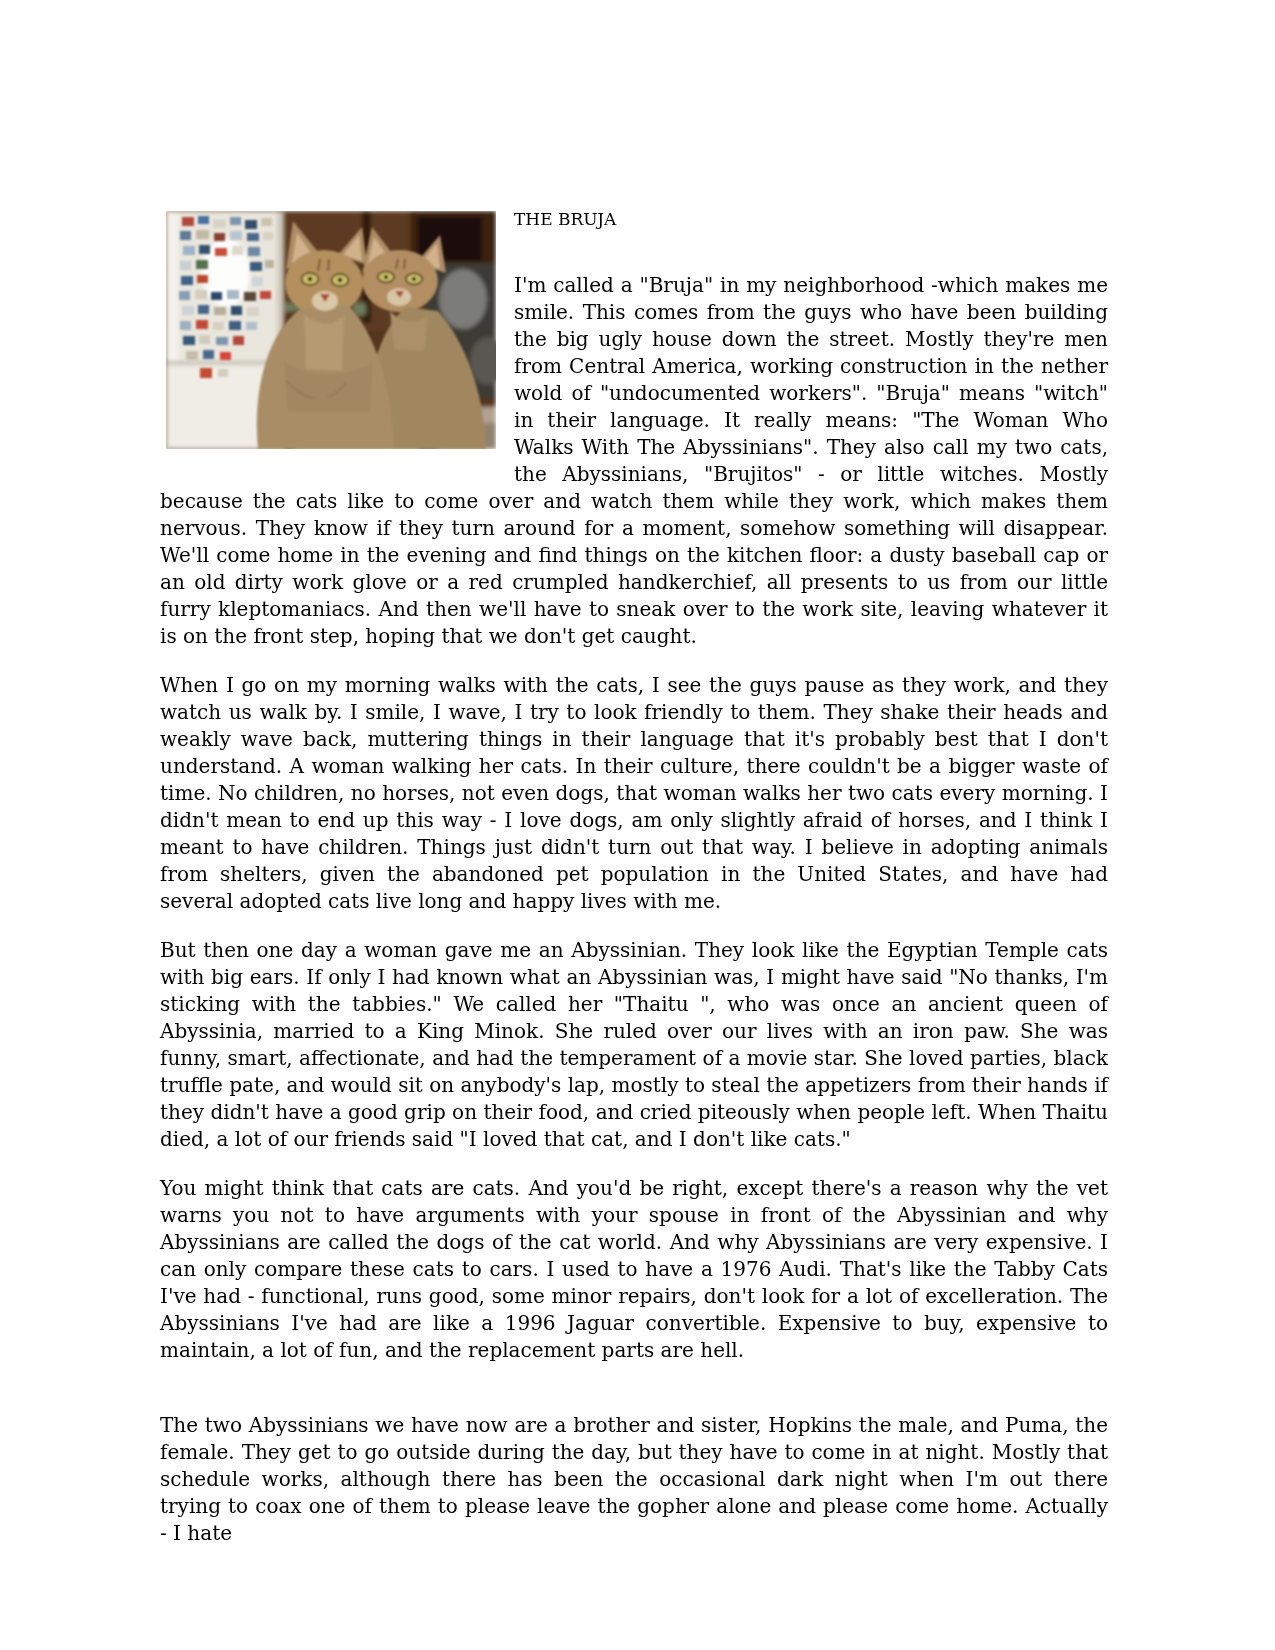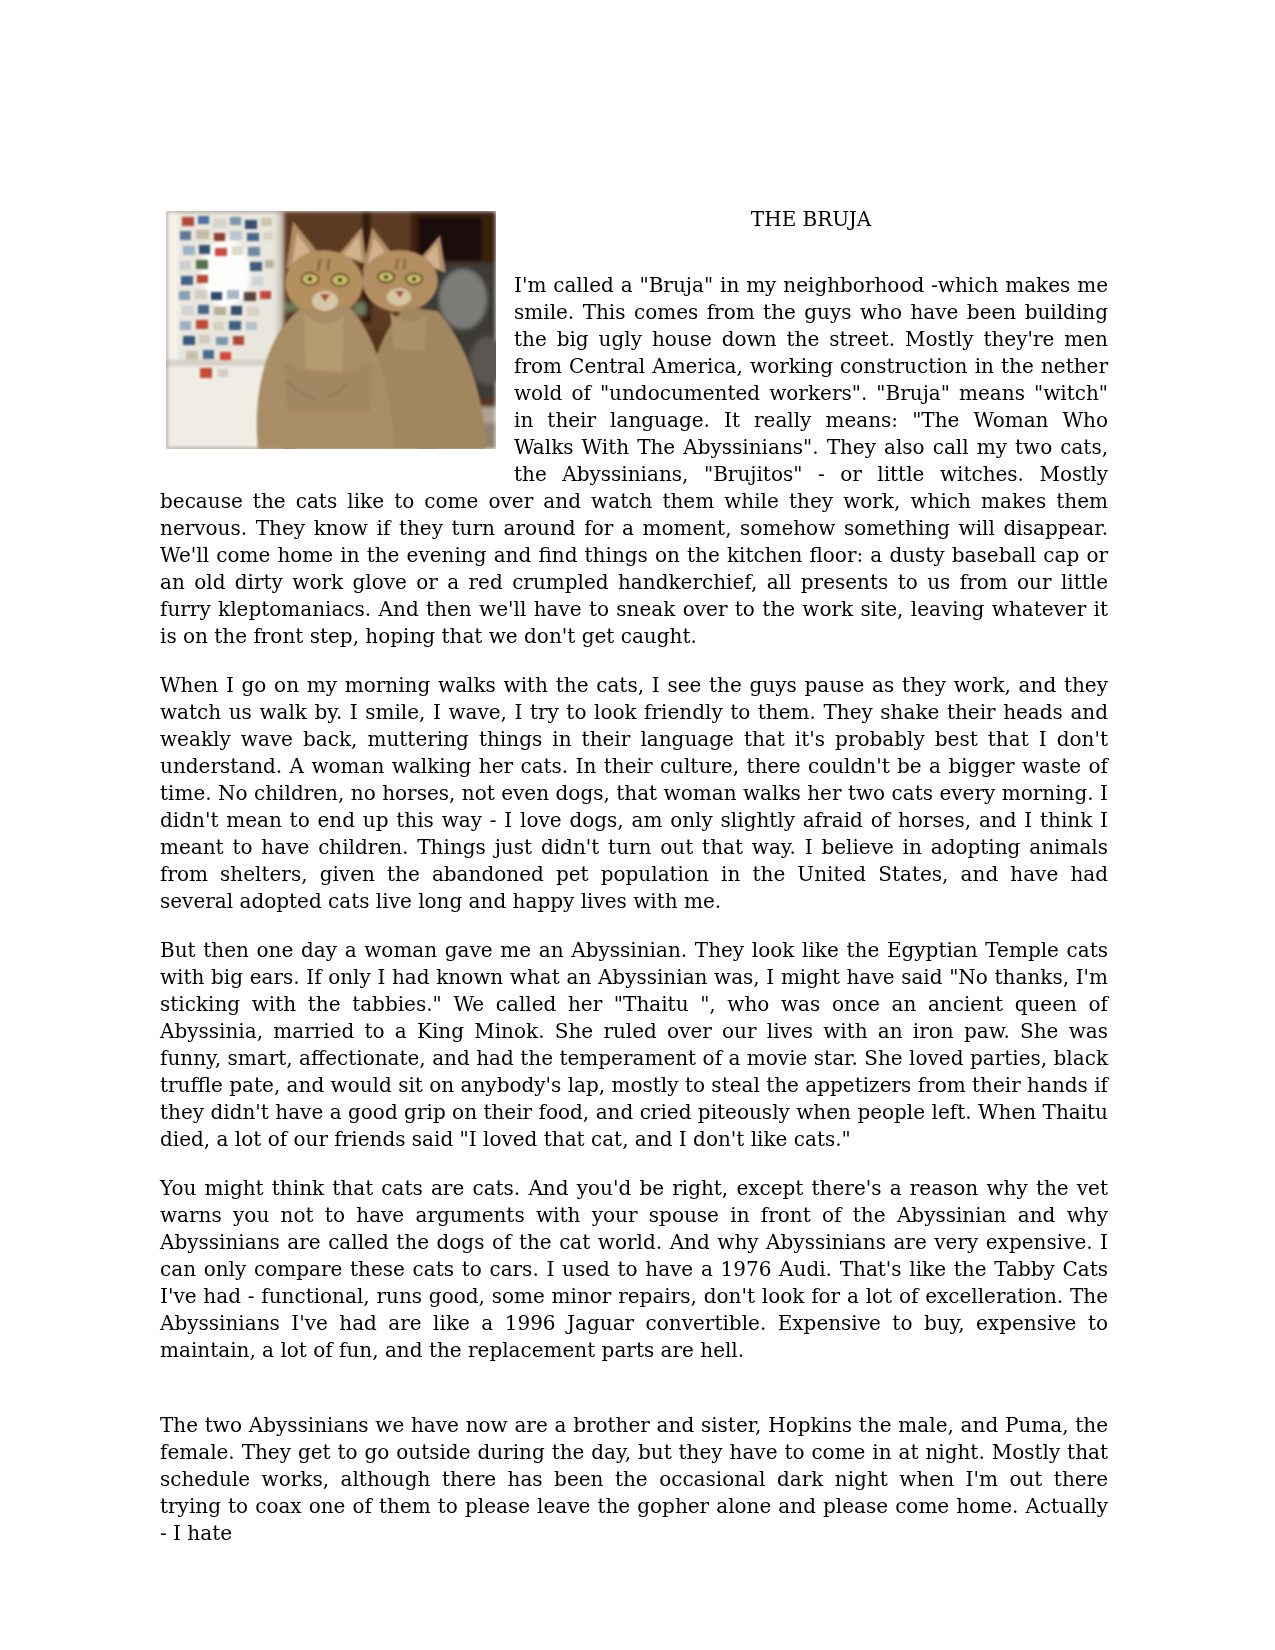--- a/index.html
+++ b/index.html
@@ -25,24 +25,24 @@
     float: left;
     width: 330px;
     height: 238px;
     margin: 5px 18px 20px 6px;
     padding: 0;
     overflow: hidden;
   }
   .photo svg { display: block; }
   .doc-title {
     margin: 0 0 39px 0;
-    font-size: 20px;
+    font-size: 17px;
     font-weight: normal;
     line-height: 27px;
-    text-align: center;
+    text-align: left;
   }
   .para {
     margin: 0 0 22px 0;
   }
   .para:last-child { margin-bottom: 0; margin-top: 48px; }
 </style>
 </head>
 <body>
 
 <div class="page">

